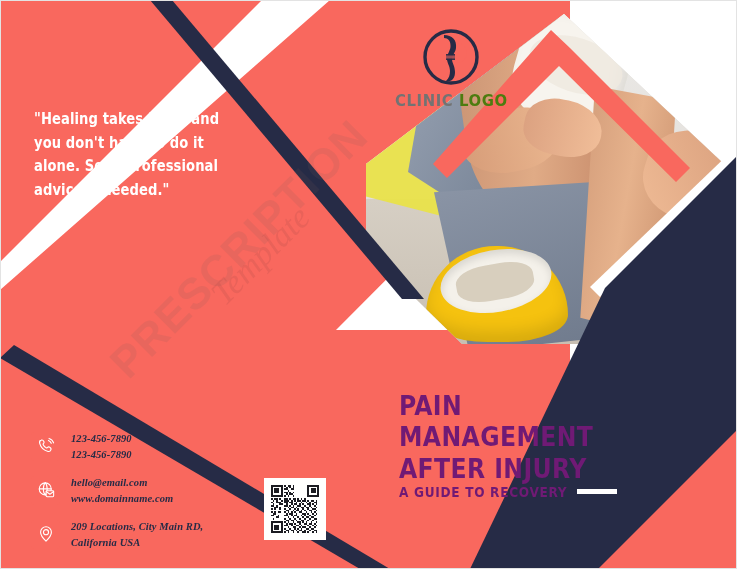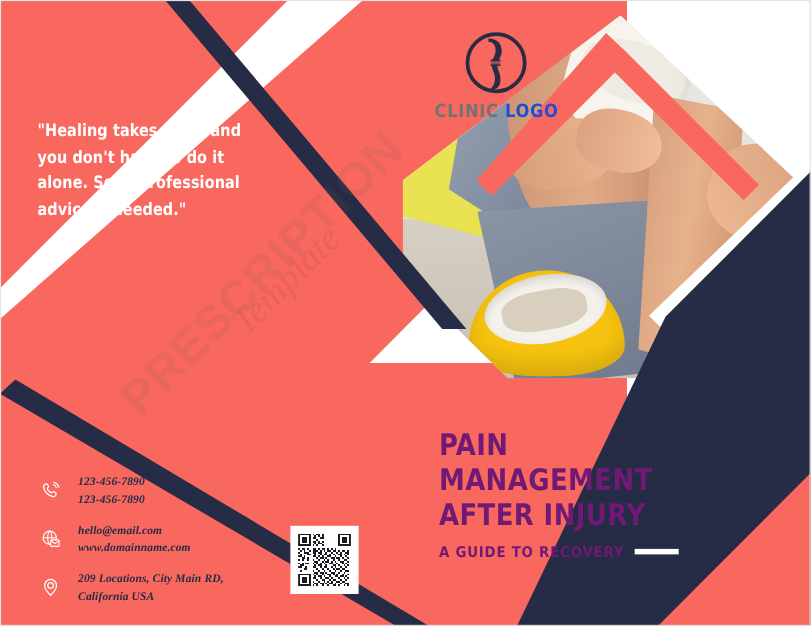--- a/index.html
+++ b/index.html
@@ -124,30 +124,30 @@
   }
 
   
   .logo{position:absolute;left:395px;top:28px;width:112px;}
   .logo-mark{width:58px;height:58px;margin:0 auto;position:relative;}
   .logo-text{
     text-align:center;margin-top:5px;font-size:16.5px;font-weight:bold;
     letter-spacing:.6px;font-family:"DejaVu Sans Condensed","Liberation Sans",sans-serif;
   }
   .logo-text .c{color:#737373;}
-  .logo-text .l{color:#1d4ed8;}
+  .logo-text .l{color:#4d7c0f;}
 
   
   .title-block{position:absolute;left:399px;top:390px;width:310px;color:#701a75;}
   .title-block .t-line{
     font-size:27px;font-weight:bold;line-height:1.16;letter-spacing:.4px;
     font-family:"DejaVu Sans Condensed","Liberation Sans",sans-serif;
     transform:scaleX(.97);transform-origin:left;
   }
-  .sub-row{display:flex;align-items:center;gap:10px;margin-top:10px;}
+  .sub-row{display:flex;align-items:center;gap:10px;}
   .sub-text{
     font-size:13.5px;font-weight:bold;letter-spacing:.7px;
     font-family:"DejaVu Sans Condensed","Liberation Sans",sans-serif;
   }
   .sub-dash{width:40px;height:5px;background:#fff;flex:none;}
 
   
   .contacts{position:absolute;left:31px;top:430px;width:230px;}
   .c-row{display:flex;align-items:center;margin-bottom:12px;}
   .c-ico{

